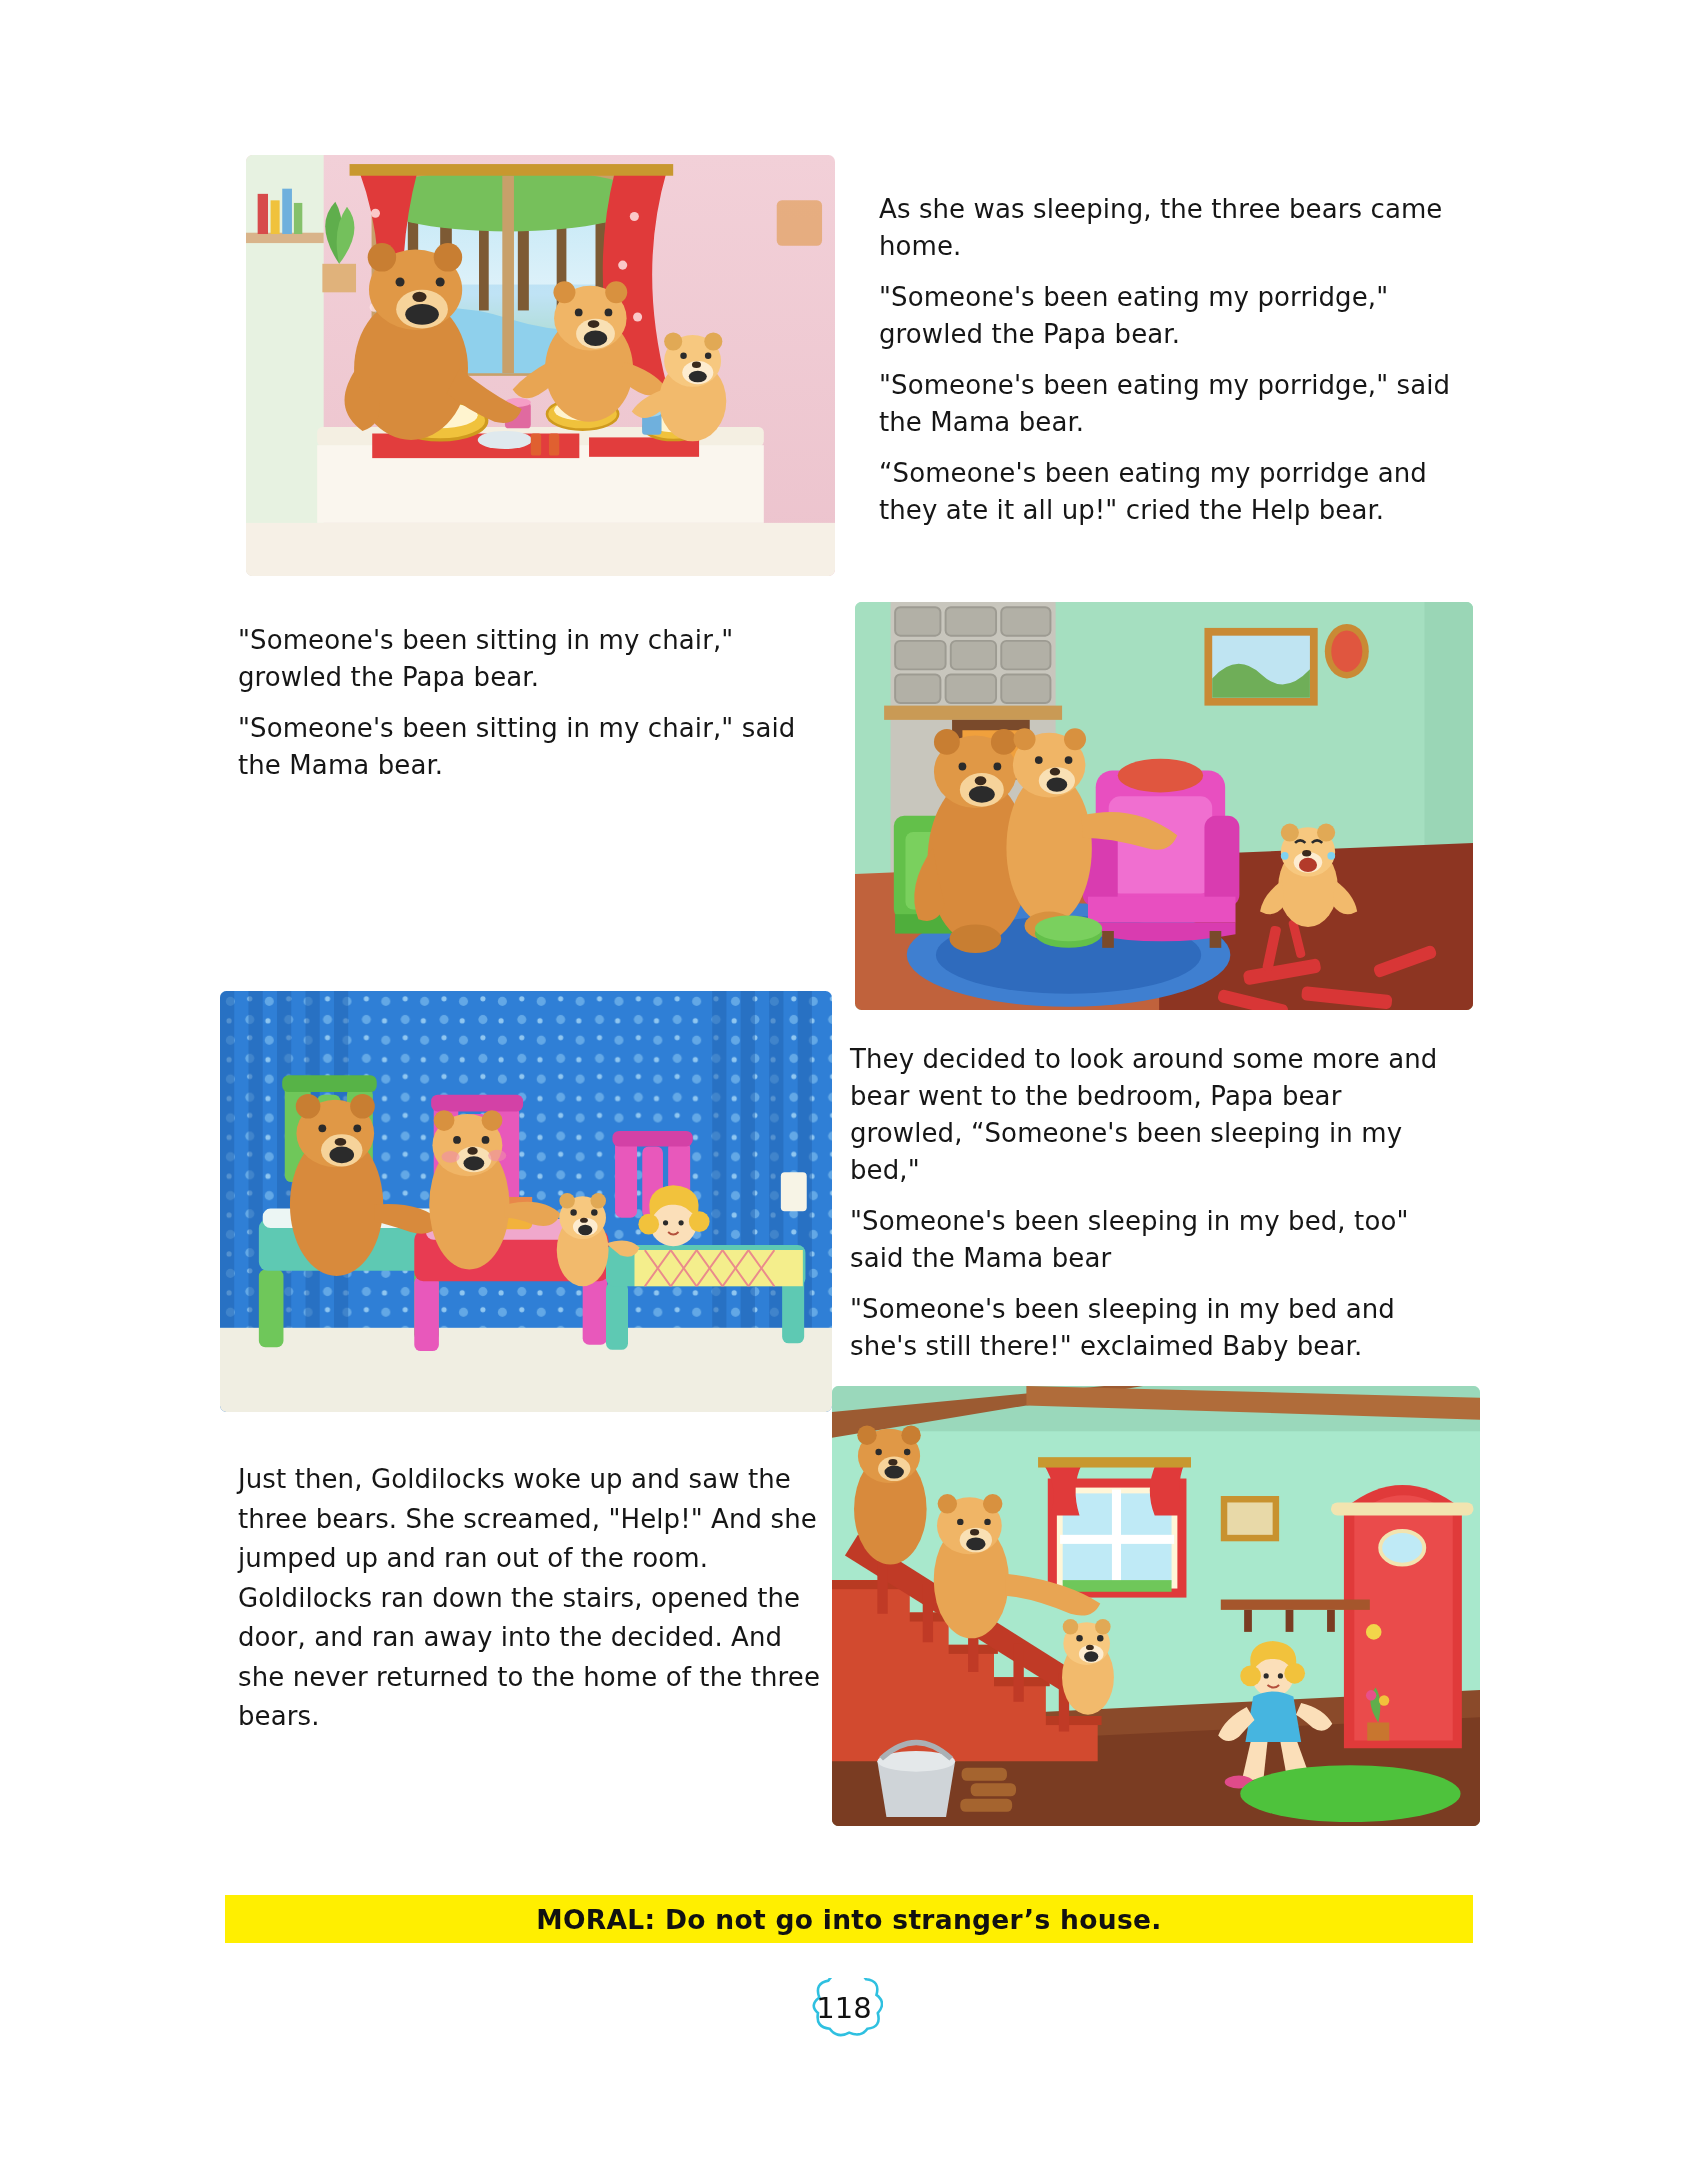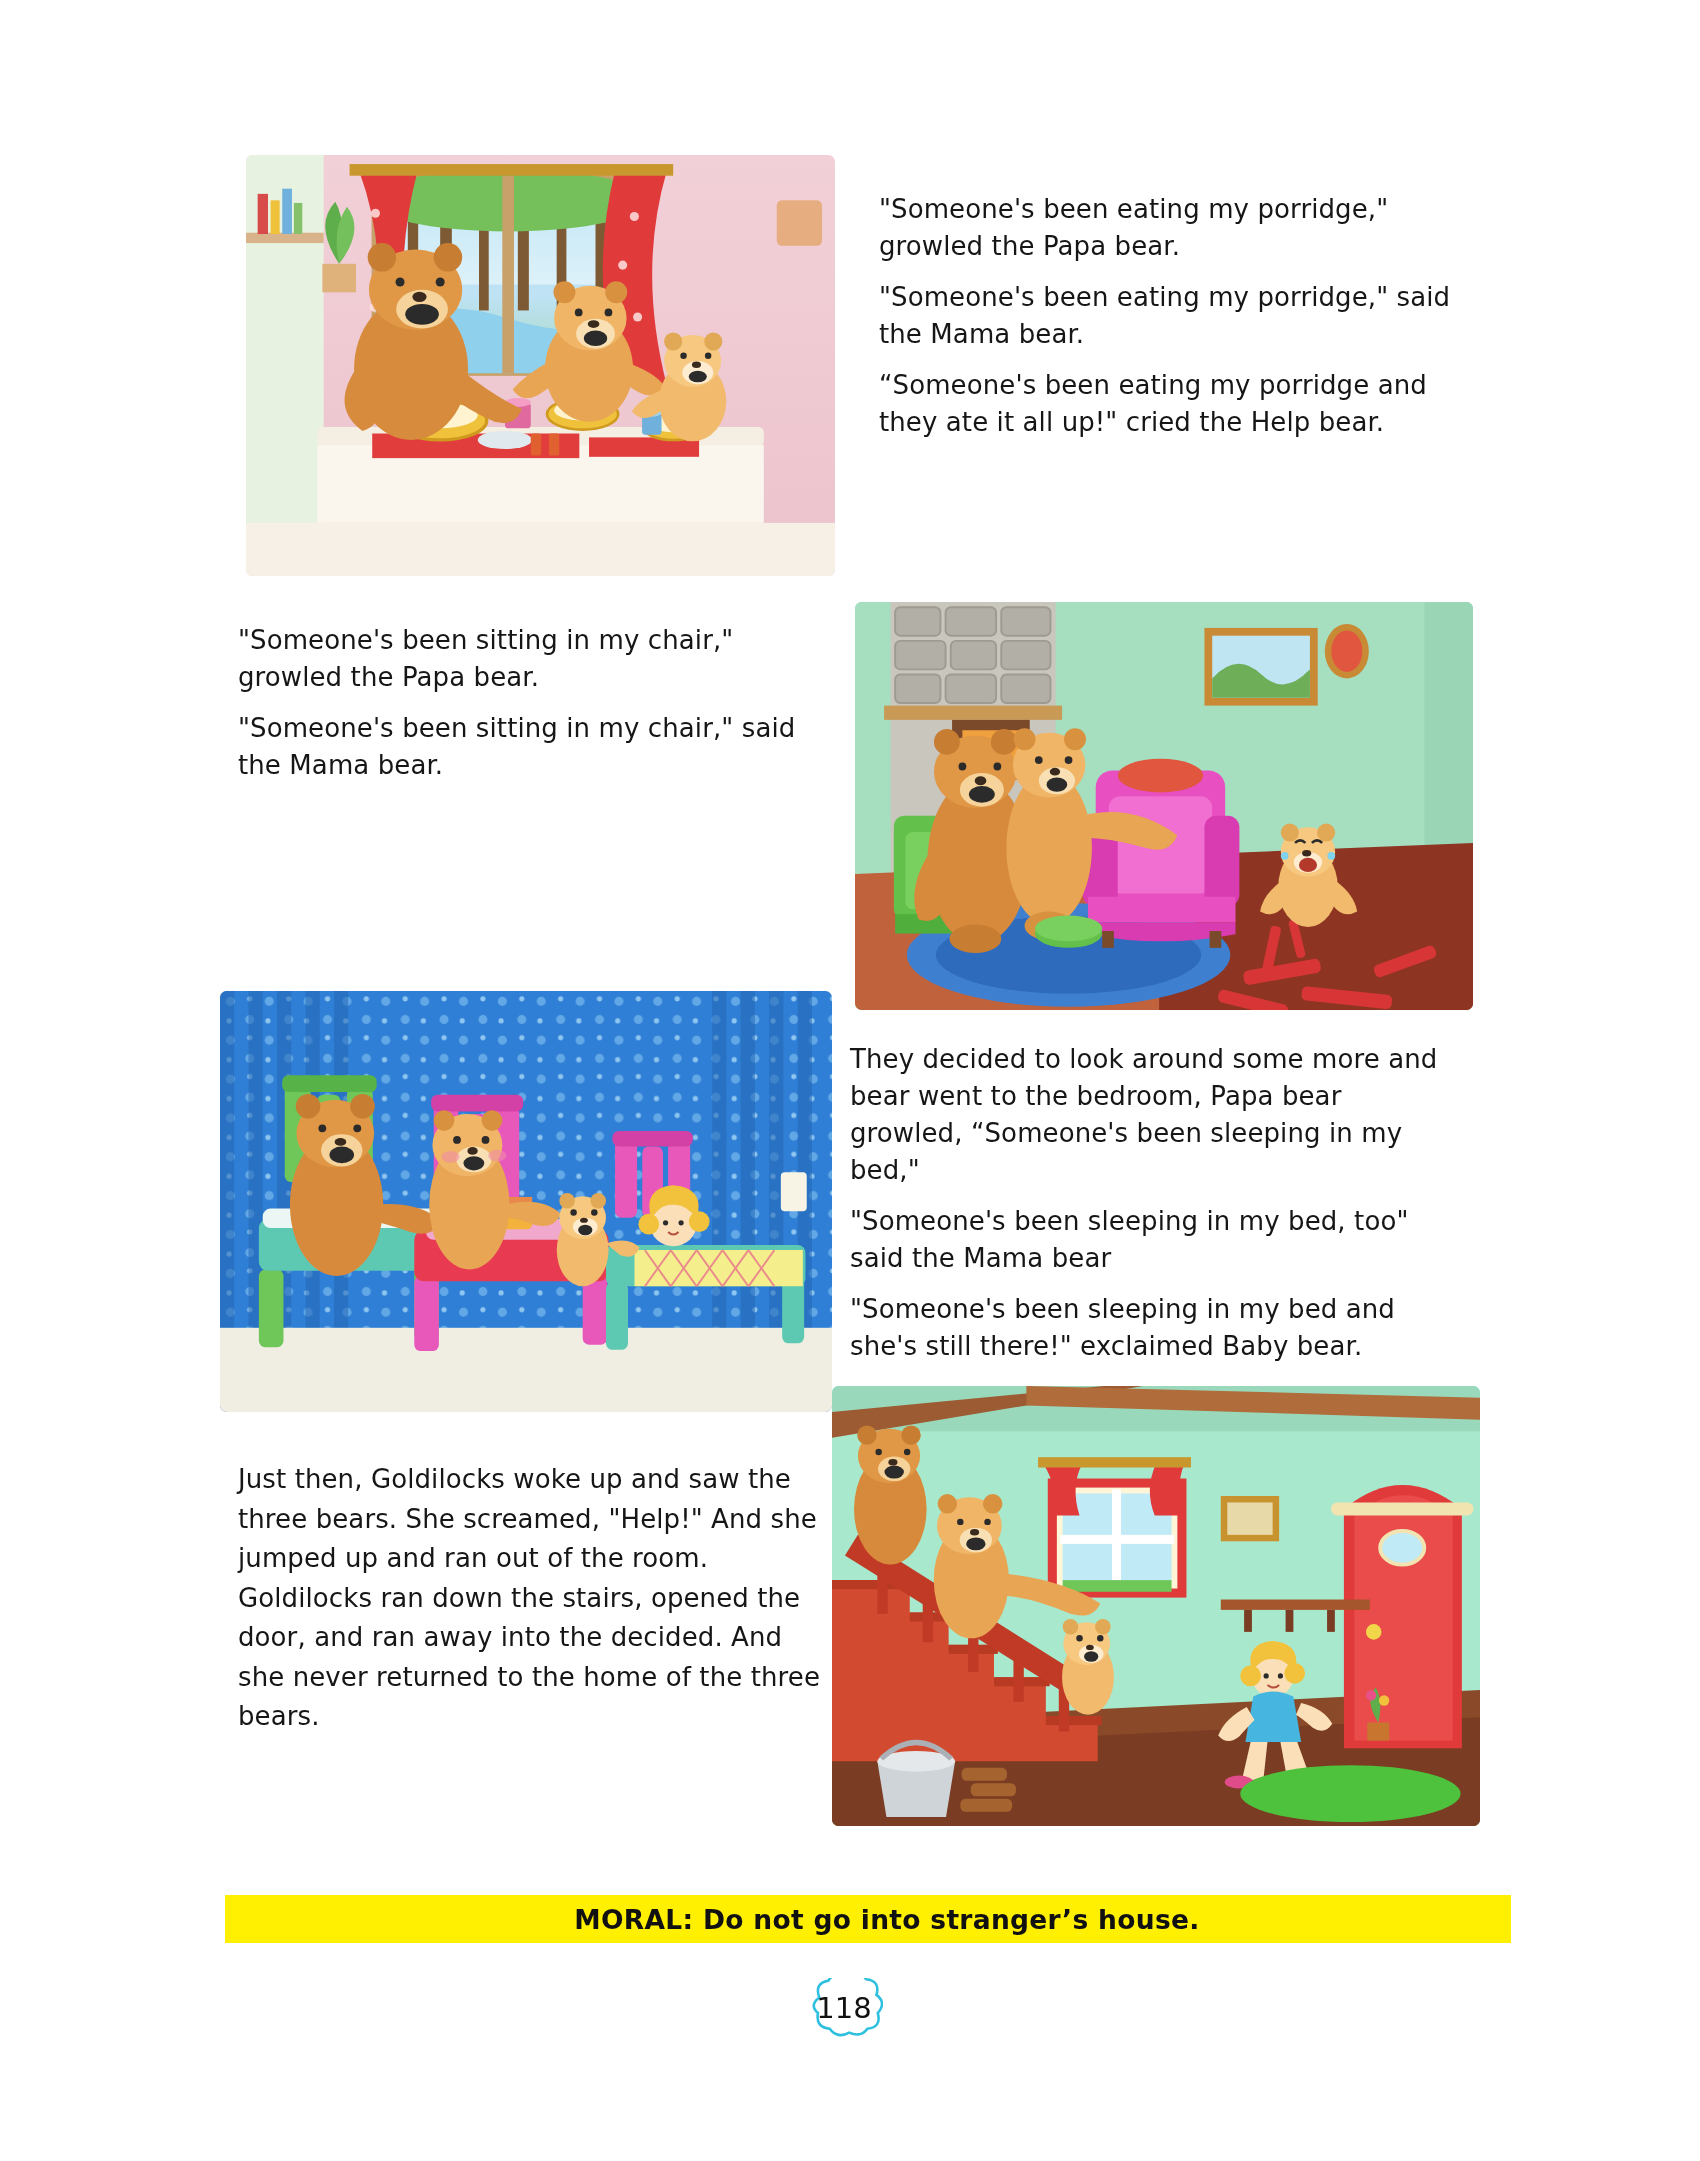--- a/index.html
+++ b/index.html
@@ -47,21 +47,20 @@
   .moral-banner {
     position: absolute;
     left: 225px;
     top: 1895px;
     width: 1248px;
     height: 48px;
     background: #ffef00;
     display: flex;
     align-items: center;
     justify-content: center;
-    padding-left: 38px;
   }
   .moral-text {
     font-family: "DejaVu Sans", sans-serif;
     font-weight: bold;
     font-size: 26.5px;
     color: #111;
     letter-spacing: 0.3px;
   }
 
   
@@ -207,20 +206,21 @@
         <circle cx="676" cy="310" r="5" fill="#2b2b2b"></circle>
           <circle cx="714" cy="310" r="5" fill="#2b2b2b"></circle>
         <path d="M644 362 q-36 14 -48 34 q16 18 38 4 q18 -12 26 -22 z" fill="#f2ba6c"></path>
       </g>
       <rect x="0" y="568" width="910" height="82" fill="#f6f0e6"></rect>
       <rect x="820" y="70" width="70" height="70" rx="8" fill="#e09846" opacity="0.6"></rect>
     </svg>
   </div>
 
   <div class="textblock" style="left:879px; top:191px; width:594px;">
+    <p>As she was sleeping, the three bears came home.</p>
     <p>"Someone's been eating my porridge," growled the Papa bear.</p>
     <p>"Someone's been eating my porridge," said the Mama bear.</p>
     <p>“Someone's been eating my porridge and they ate it all up!" cried the Help bear.</p>
   </div>
 
   <div class="textblock" style="left:238px; top:622px; width:583px;">
     <p>"Someone's been sitting in my chair," growled the Papa bear.</p>
     <p>"Someone's been sitting in my chair," said the Mama bear.</p>
   </div>
 

